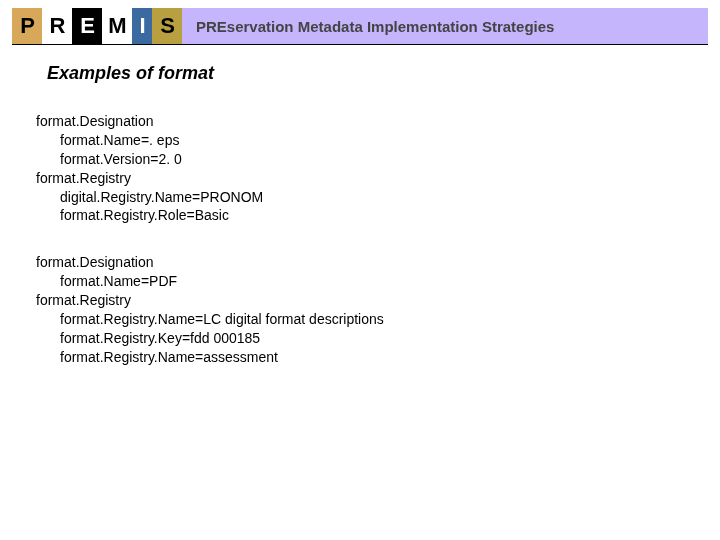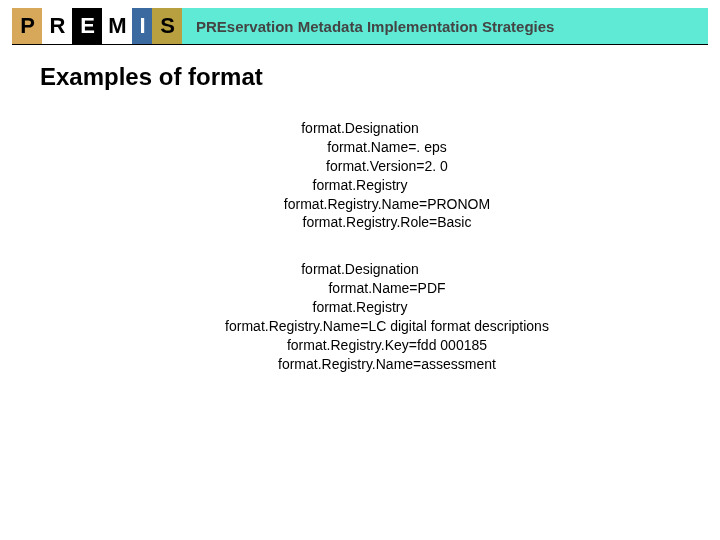--- a/index.html
+++ b/index.html
@@ -35,48 +35,48 @@
     letter-spacing: -1px;
   }
   .lp { background:#d7a85a; color:#000; }
   .lr { background:#ffffff; color:#000; }
   .le { background:#000000; color:#fff; }
   .lm { background:#ffffff; color:#000; }
   .li { background:#3a6aa0; color:#fff; width:20px; }
   .ls { background:#b8a040; color:#000; }
   .tagline-wrap {
     flex: 1;
-    background: #5eead4;
+    background: #c4b5fd;
     display: flex;
     align-items: center;
     padding-left: 14px;
   }
   .tagline {
     color: #444;
     font-family: "Arial Black", Arial, sans-serif;
     font-weight: 900;
     font-size: 15px;
     letter-spacing: 0px;
   }
   .content {
     padding: 12px 36px 0 36px;
   }
   .title {
     font-weight: 800;
-    font-size: 24px;
-    margin: 6px 0 28px 4px;
+    font-size: 18px;
+    margin: 6px 0 28px 11px;
+    font-style: italic;
   }
   .block {
     font-size: 14px;
     line-height: 1.35;
     margin-bottom: 28px;
-    text-align: center;
   }
   .l0 { margin-left: 0; }
-  .l1 { margin-left: 54px; }
+  .l1 { margin-left: 24px; }
 </style>
 </head>
 <body>
 
 <div class="banner">
   <div class="logo">
     <div class="logo-letter lp">P</div>
     <div class="logo-letter lr">R</div>
     <div class="logo-letter le">E</div>
     <div class="logo-letter lm">M</div>
@@ -89,21 +89,21 @@
 </div>
 
 <div class="content">
   <div class="title">Examples of format</div>
 
   <div class="block">
     <div class="l0">format.Designation</div>
     <div class="l1">format.Name=. eps</div>
     <div class="l1">format.Version=2. 0</div>
     <div class="l0">format.Registry</div>
-    <div class="l1">format.Registry.Name=PRONOM</div>
+    <div class="l1">digital.Registry.Name=PRONOM</div>
     <div class="l1">format.Registry.Role=Basic</div>
   </div>
 
   <div class="block">
     <div class="l0">format.Designation</div>
     <div class="l1">format.Name=PDF</div>
     <div class="l0">format.Registry</div>
     <div class="l1">format.Registry.Name=LC digital format descriptions</div>
     <div class="l1">format.Registry.Key=fdd 000185</div>
     <div class="l1">format.Registry.Name=assessment</div>

